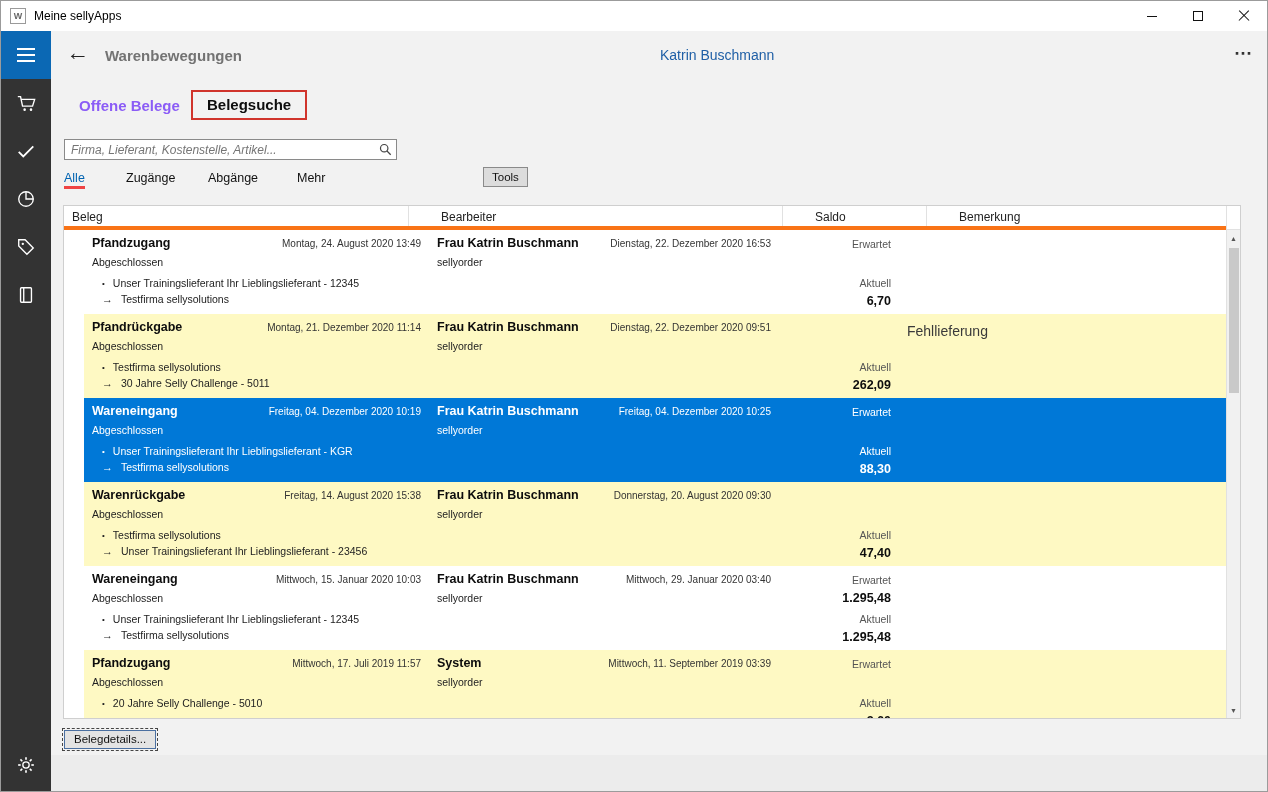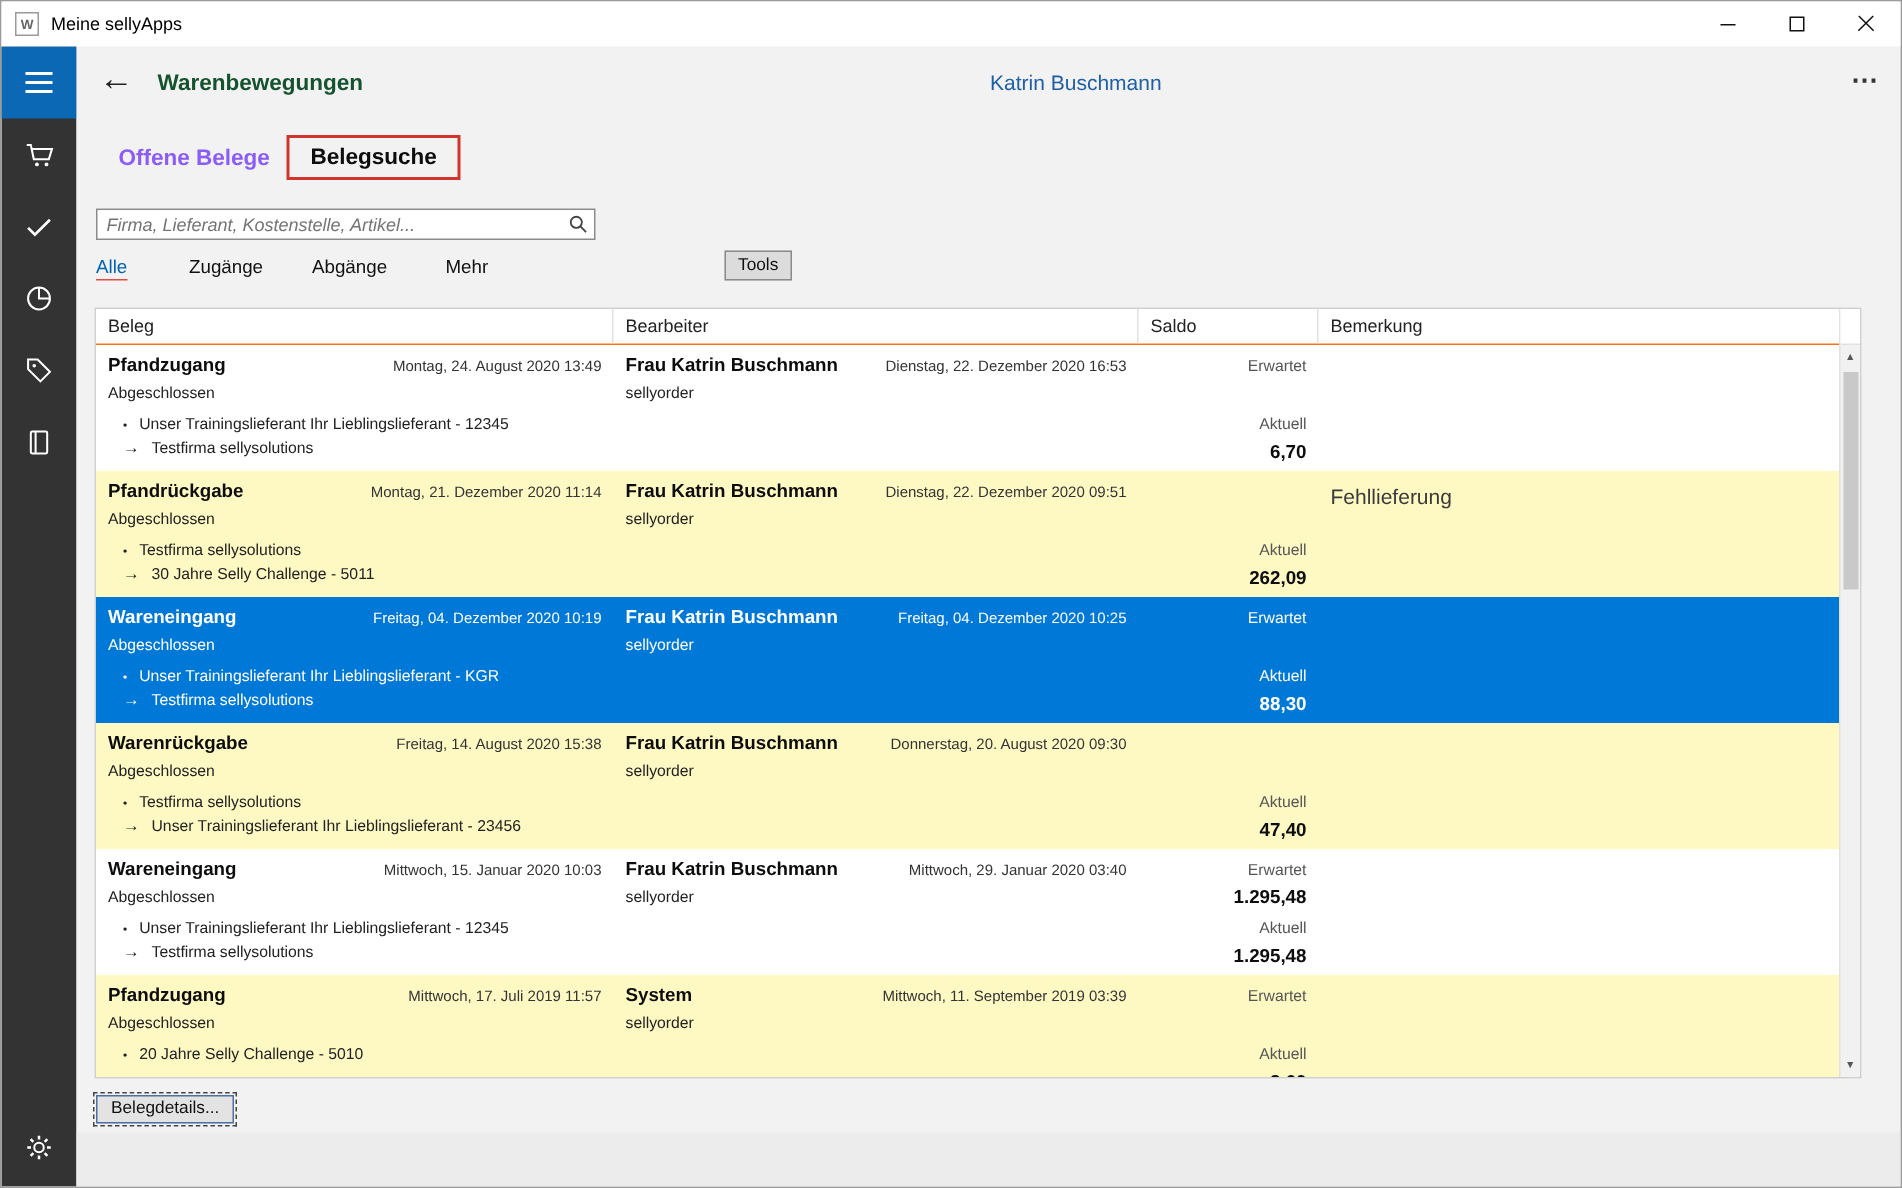--- a/index.html
+++ b/index.html
@@ -32,53 +32,53 @@
   .hamburger i { display:block; width:18px; height:2px; background:#fff; }
   .side-item svg { width:20px; height:20px; }
   .side-spacer { flex:1; }
   .side-bottom { margin-bottom:2px; }
 
   
   .main { flex:1; position:relative; background:#f2f2f2; overflow:hidden; }
   .bottom-band { position:absolute; left:0; bottom:0; width:100%; height:36px; background:#ececec; }
 
   .back-arrow { position:absolute; left:15px; top:8px; font-size:23px; color:#222; }
-  .page-title { position:absolute; left:54px; top:16px; font-size:15px; font-weight:bold; color:#14532d; }
+  .page-title { position:absolute; left:54px; top:16px; font-size:15px; font-weight:bold; color:#737373; }
   .user-name  { position:absolute; left:609px; top:16px; font-size:14px; color:#1f5fa6; }
   .more-btn   { position:absolute; right:15px; top:11px; font-size:18px; color:#333; font-weight:bold; }
 
   .tab-inactive { position:absolute; left:28px; top:66px; font-size:15px; color:#8b5cf6;font-weight:bold; }
   .tab-active   { position:absolute; left:140px; top:59px; border:2px solid #d0342c; padding:4px 14px 5px 14px;
                   font-size:15px; font-weight:bold; color:#0d0d0d; background:transparent; }
 
   .search-box { position:absolute; left:13px; top:108px; width:333px; height:21px; background:#fff;
                 border:1px solid #8a8a8a; display:flex; align-items:center; }
   .search-input { flex:1; border:none; outline:none; background:transparent; font-family:inherit;
                   font-size:12px; padding:0 6px; color:#333; }
   .search-input::placeholder { font-style:italic; color:#757575; }
   .search-icon { width:22px; display:flex; align-items:center; justify-content:center; }
   .search-icon svg { width:13px; height:13px; }
 
   .filter { position:absolute; top:140px; font-size:12.5px; color:#111; }
-  .filter.alle { color:#0063b1; border-bottom:1px solid #ef4444; padding-bottom:1px; }
+  .filter.alle { color:#0063b1; border-bottom:3px solid #ef4444; padding-bottom:1px; }
   .f1 { left:13px; } .f2 { left:75px; } .f3 { left:157px; } .f4 { left:246px; }
   .tools-btn { position:absolute; left:432px; top:136px; font-size:11.5px; font-family:inherit;
                padding:3px 8px; background:#dcdcdc; border:1px solid #8a8a8a; color:#111; }
 
   
   .table { position:absolute; left:12px; top:174px; width:1178px; height:514px; background:#fff;
            border:1px solid #cfcfcf; display:flex; }
   .table-left { flex:1; display:flex; flex-direction:column; overflow:hidden; }
-  .thead { display:flex; height:24px; flex-shrink:0; border-bottom:1px solid #f97316; background:#fff; }
+  .thead { display:flex; height:24px; flex-shrink:0; border-bottom:4px solid #f97316; background:#fff;gap:24px; }
   .th { font-size:12px; color:#222; padding:4px 8px; border-right:1px solid #e1e1e1; }
   .th:last-child { border-right:none; }
   .w-beleg { width:345px; } .w-bearb { width:350px; } .w-saldo { width:120px; } .w-note { flex:1; }
   .tbody { flex:1; overflow:hidden; }
 
-  .trow { display:flex; height:84px; background:#fff; }
+  .trow { display:flex; height:84px; background:#fff;margin-left:20px; }
   .trow.alt { background:#fef9c3; }
   .trow.selected { background:#0078d7; }
   .trow.selected * { color:#fff !important; }
   .cell { padding:4px 8px; }
 
   .rtop { display:flex; justify-content:space-between; align-items:baseline; margin-top:2px; }
   .rtype { font-size:12.5px; font-weight:bold; color:#0d0d0d; }
   .rdate { font-size:10px; color:#333; white-space:nowrap; }
   .rstatus { font-size:10.5px; color:#222; margin-top:6px; }
   .rline { font-size:10.5px; color:#222; margin-top:9px; padding-left:10px; display:flex; gap:8px; align-items:center; }

